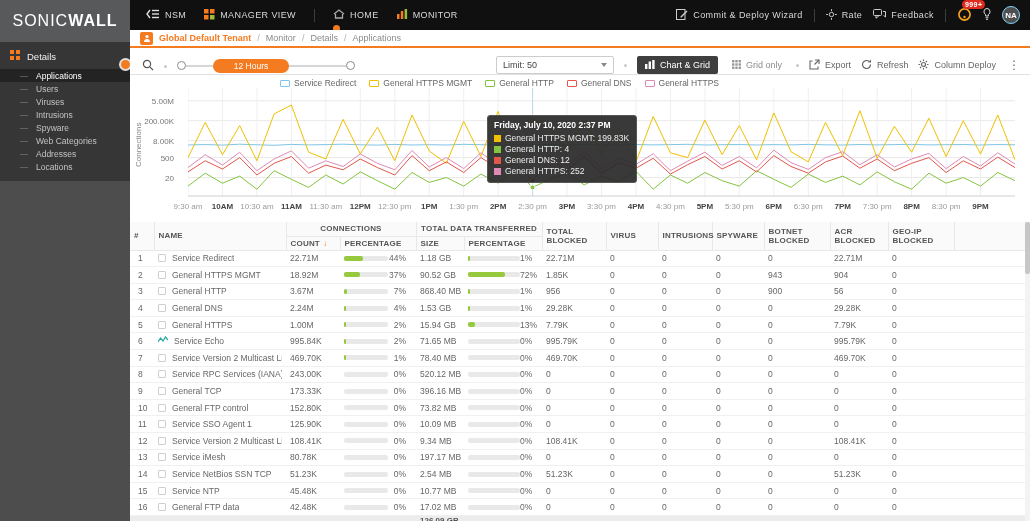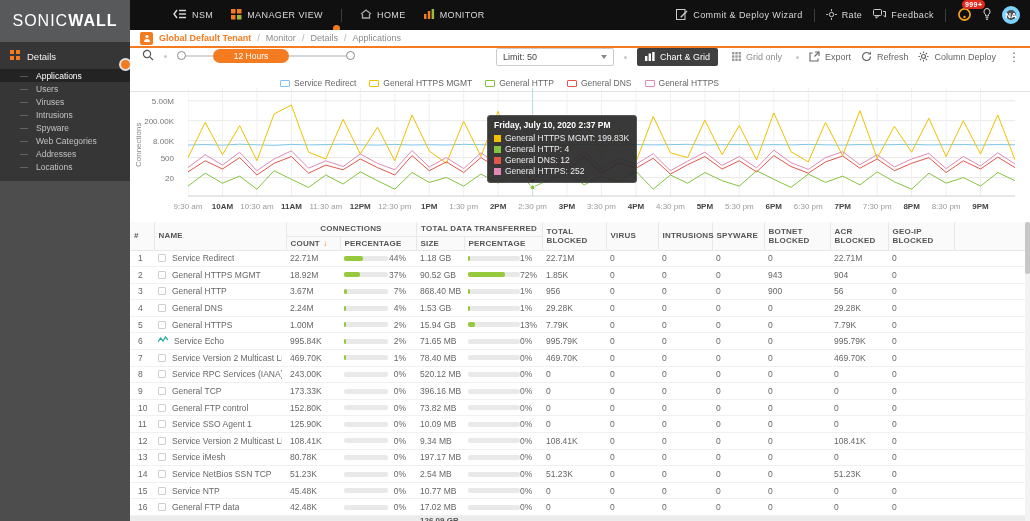--- a/index.html
+++ b/index.html
@@ -9,29 +9,29 @@
 
   
   .logo-block{position:absolute;left:0;top:0;width:130px;height:42px;background:#58595b;
       display:flex;align-items:center;justify-content:center;color:#fff;font-size:16px;letter-spacing:1px;}
   .logo-light{font-weight:300;}
   .logo-bold{font-weight:800;}
 
   
   .topnav{position:absolute;left:130px;top:0;width:900px;height:30px;background:#101010;
       display:flex;align-items:center;color:#d8d8d8;font-size:9px;}
-  .nav-left{display:flex;align-items:center;gap:18px;padding-left:16px;margin-left:27px;}
+  .nav-left{display:flex;align-items:center;gap:18px;padding-left:16px;}
   .nav-item{display:flex;align-items:center;gap:5px;letter-spacing:.4px;cursor:pointer;white-space:nowrap;}
   .vdiv{width:1px;height:13px;background:#3c3c3c;}
   .nav-right{margin-left:auto;display:flex;align-items:center;gap:11px;padding-right:10px;}
   .active-dot{position:absolute;left:203px;top:25px;width:7px;height:7px;border-radius:50%;background:#f47b20;}
   .badge-wrap{position:relative;}
   .badge{position:absolute;top:-7px;left:5px;background:#e02b20;color:#fff;font-size:7px;font-weight:bold;
       padding:1px 3px;border-radius:6px;line-height:7px;}
-  .avatar{width:18px;height:18px;border-radius:50%;background:#4f4f4f;border:4px solid #7dd3fc;color:#fff;
+  .avatar{width:18px;height:18px;border-radius:50%;background:#4f4f4f;border:1px solid #7dd3fc;color:#fff;
       font-size:8px;font-weight:bold;display:flex;align-items:center;justify-content:center;}
 
   
   .breadcrumb{position:absolute;left:130px;top:30px;width:900px;height:18px;background:#fff;
       border-bottom:2px solid #f47b20;display:flex;align-items:center;gap:6px;padding-left:10px;
       font-size:9px;color:#8a8a8a;}
   .bc-ic{width:13px;height:13px;border-radius:2px;background:#f47b20;display:flex;align-items:center;justify-content:center;}
   .bc-tenant{color:#f47b20;font-weight:bold;}
   .bc-sep{color:#b0b0b0;}
 
@@ -43,22 +43,22 @@
       font-size:8.5px;cursor:pointer;}
   .side-item .dash{color:#8d8d8d;font-size:8px;}
   .side-item.active{background:#232323;color:#fff;}
   .collapse-handle{position:absolute;left:121px;top:60px;width:9px;height:9px;border-radius:50%;
       background:#f47b20;box-shadow:0 0 0 2px rgba(255,255,255,.85);z-index:5;}
 
   
   .main{position:absolute;left:130px;top:48px;width:900px;height:473px;background:#fff;}
 
   
-  .toolbar{position:absolute;left:0;top:0;width:900px;height:44px;border-bottom:1px solid #e2e2e2;
-      display:flex;align-items:flex-start;font-size:9px;color:#666;}
+  .toolbar{position:absolute;left:0;top:0;width:900px;height:27px;border-bottom:1px solid #e2e2e2;
+      display:flex;align-items:flex-end;font-size:9px;color:#666;}
   .tb-left{display:flex;align-items:center;gap:10px;padding-left:12px;}
   .sep-dot{width:3px;height:3px;border-radius:50%;background:#c9c9c9;}
   .slider{position:relative;width:178px;height:16px;}
   .slider .track{position:absolute;left:6px;right:6px;top:7px;height:2px;background:#d6d6d6;}
   .s-handle{position:absolute;top:3px;width:9px;height:9px;border-radius:50%;background:#fff;border:1.5px solid #8a8a8a;}
   .s-handle.left{left:0;}
   .s-handle.right{right:0;}
   .s-pill{position:absolute;left:36px;top:1px;width:76px;height:14px;border-radius:7px;background:#f47b20;
       color:#fff;font-size:8.5px;display:flex;align-items:center;justify-content:center;}
   .tb-right{margin-left:auto;display:flex;align-items:center;gap:10px;padding-right:8px;}

